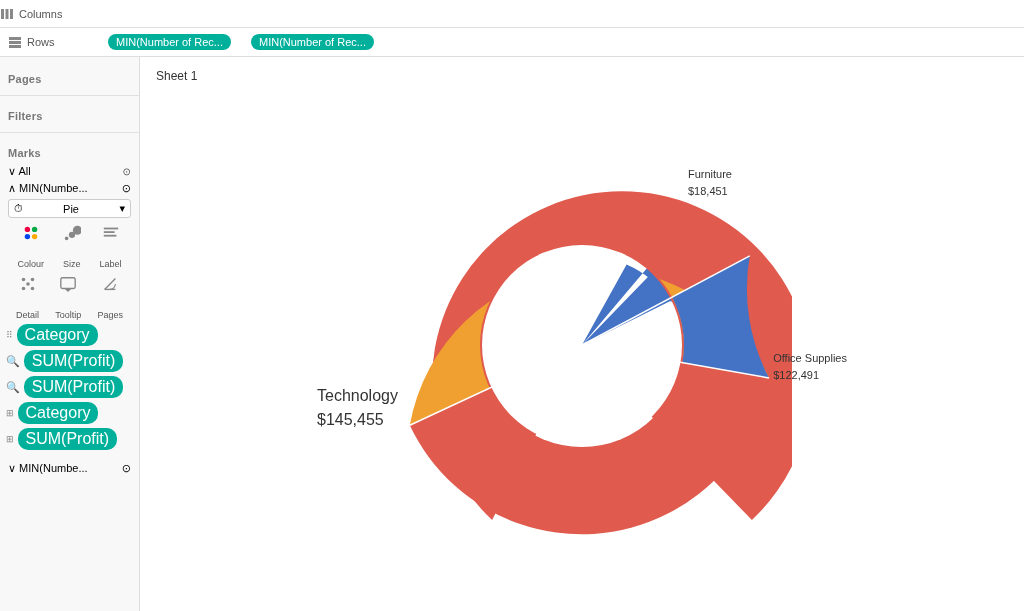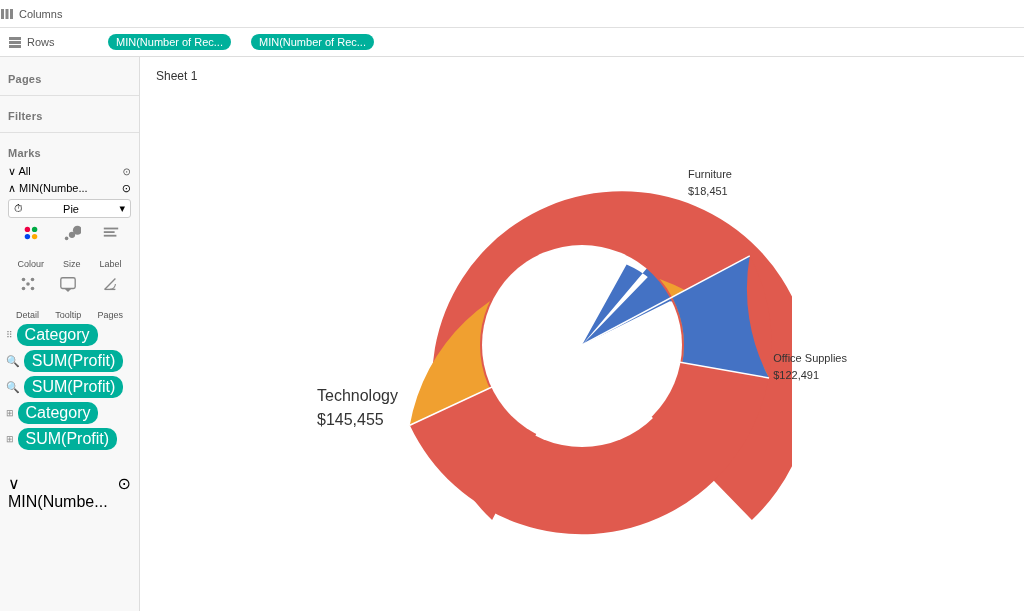--- a/index.html
+++ b/index.html
@@ -28,21 +28,21 @@
     .marks-icons { display: flex; align-items: center; justify-content: space-around; padding: 4px 8px; }
     .mark-icon-btn { display: flex; flex-direction: column; align-items: center; font-size: 9px; color: #555; cursor: pointer; gap: 17px; }
     .mark-icon-btn svg { width: 18px; height: 18px; }
 
     .marks-icons2 { display: flex; align-items: center; justify-content: space-around; padding: 2px 8px; }
 
     .pill-row { display: flex; align-items: center; padding: 2px 6px; gap: 4px; }
     .pill-icon { font-size: 9px; }
     .pill-teal { background: #00b09b; color: #fff; border-radius: 10px; padding: 2px 8px; font-size: 16px; }
 
-    .min-number-row { display: flex; align-items: flex-start; justify-content: space-between; padding: 2px 8px; font-size: 16px; margin-top: 20px; }
+    .min-number-row { display: flex; align-items: flex-end; justify-content: space-between; padding: 2px 8px; font-size: 11px; margin-top: 8px; }
 
     .content-area { flex: 1; background: #fff; display: flex; flex-direction: column; padding: 12px 16px; overflow: hidden; position: relative; }
     .sheet-title { font-size: 12px; color: #333; font-weight: 400; margin-bottom: 8px; }
 
     .chart-container { flex: 1; display: flex; align-items: center; justify-content: center; position: relative; }
 
     .donut-wrapper { position: relative; width: 420px; height: 420px; }
     .donut-wrapper svg { width: 100%; height: 100%; }
 
     .chart-label { position: absolute; font-size: 11px; color: #333; line-height: 1.4; text-align: center; }

